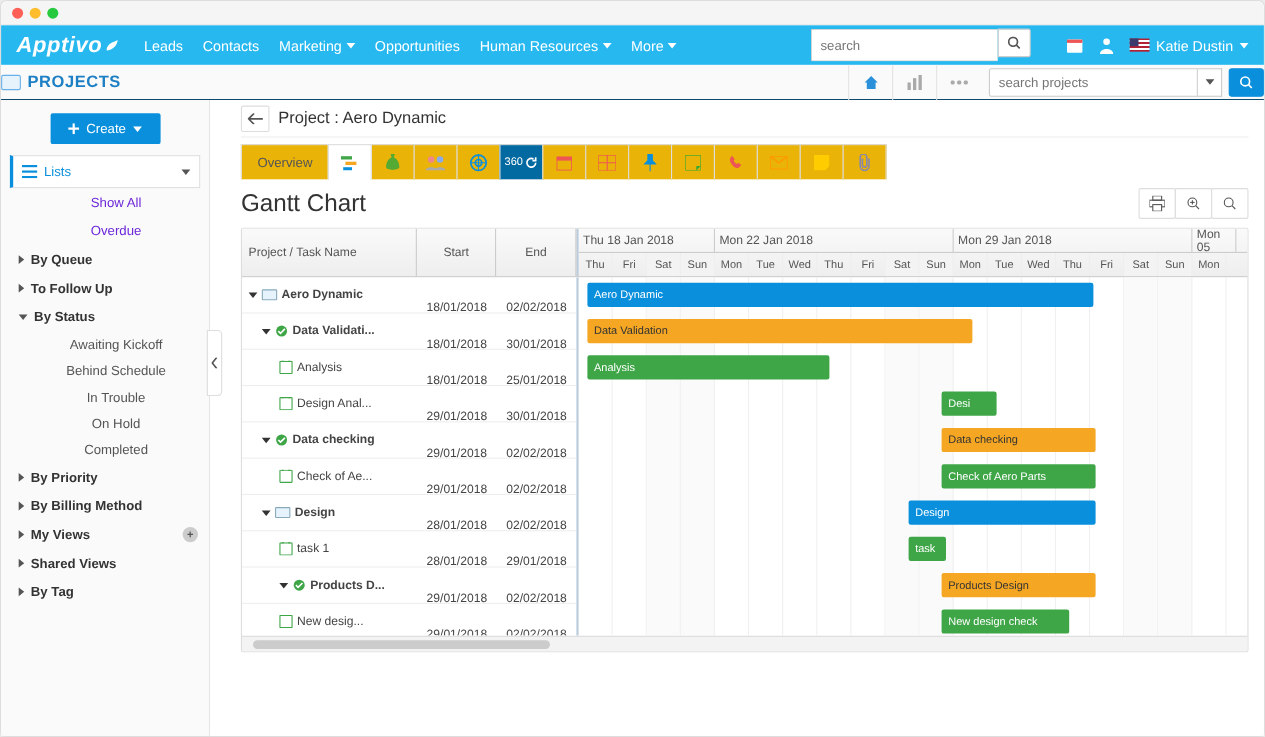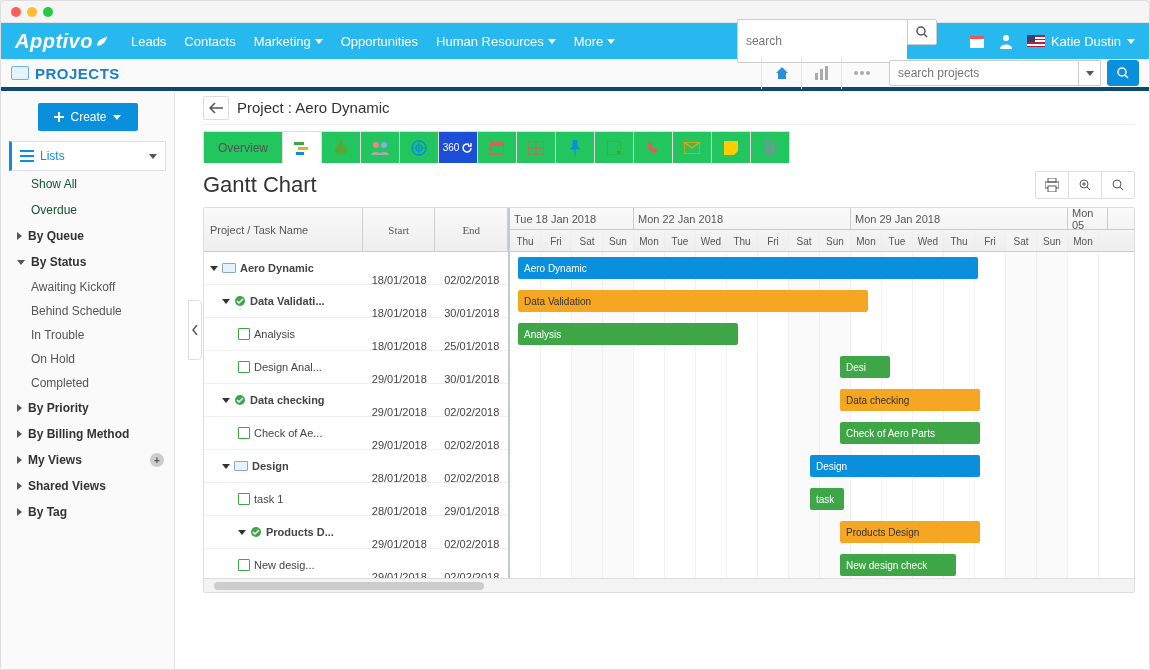--- a/index.html
+++ b/index.html
@@ -7,64 +7,64 @@
 .window-frame { width:1150px; height:670px; background:#fff; border:1px solid #ddd; border-radius:6px; box-shadow:0 2px 8px rgba(0,0,0,.1); }
 .titlebar { height:22px; background:#f5f5f5; border-bottom:1px solid #e3e3e3; display:flex; align-items:center; padding-left:10px; gap:6px; border-radius:6px 6px 0 0;}
 .tl-dot { width:10px; height:10px; border-radius:50%; }
 .tl-red{background:#ff5f56;} .tl-yellow{background:#ffbd2e;} .tl-green{background:#27c93f;}
 .topnav { height:36px; background:#28b8f0; display:flex; align-items:center; color:#fff; font-size:13px; padding:0 14px; gap:18px;}
 .topnav .brand { font-size:20px; font-style:italic; font-weight:bold; letter-spacing:.5px; display:flex; align-items:center; gap:2px; margin-right:4px;}
 .topnav .navitem { cursor:pointer; display:flex; align-items:center; gap:4px;}
 .caret-down { width:0; height:0; border-left:4px solid transparent; border-right:4px solid transparent; border-top:5px solid #fff; }
 .topnav .spacer { flex:1; }
 .search-global { display:flex; }
-.search-global input { width:170px; height:44px; border:1px solid #ccc; border-right:none; padding:0 8px; font-size:12px; border-radius:2px 0 0 2px; }
+.search-global input { width:170px; height:30px; border:1px solid #ccc; border-right:none; padding:0 8px; font-size:12px; border-radius:2px 0 0 2px; }
 .search-global .btn { width:30px; height:26px; background:#fff; border:1px solid #ccc; display:flex; align-items:center; justify-content:center; border-radius:0 2px 2px 0; cursor:pointer; color:#555;}
 .top-icons { display:flex; gap:14px; margin-left:14px; align-items:center; }
 .user-badge { display:flex; align-items:center; gap:6px; cursor:pointer;}
 .flag { width:18px; height:12px; background:linear-gradient(#b22234 0 15%, #fff 15% 30%, #b22234 30% 45%, #fff 45% 60%, #b22234 60% 75%, #fff 75% 90%, #b22234 90% 100%); position:relative; }
 .flag::before{content:"";position:absolute;left:0;top:0;width:8px;height:7px;background:#3c3b6e;}
-.subheader { height:32px; background:#fafafa; border-bottom:4px solid #0c4a6e; display:flex; align-items:center; padding:0 10px; }
+.subheader { height:32px; background:#fafafa; border-bottom:1px solid #0c4a6e; display:flex; align-items:center; padding:0 0; }
 .subheader .proj-icon { width:18px; height:14px; border:1px solid #6ab0e8; background:#e6f3fc; border-radius:2px; margin-right:6px;}
 .subheader .title { color:#1d7fc4; font-weight:bold; font-size:15px; letter-spacing:.5px; }
 .subheader .right { margin-left:auto; display:flex; align-items:center; gap:0; }
 .sq { width:40px; height:32px; border-left:1px solid #e3e3e3; display:flex; align-items:center; justify-content:center; cursor:pointer; color:#888; position:relative;}
 .sq.home{color:#2a90d9;}
 .sub-search input { width:190px; height:26px; border:1px solid #ccc; padding:0 8px; font-size:12px; border-radius:2px 0 0 2px; }
 .sub-search { display:flex; margin-left:8px;}
 .sub-search .dd { width:22px; height:26px; border:1px solid #ccc; border-left:none; display:flex; align-items:center; justify-content:center; background:#fff; cursor:pointer;}
 .sub-search .go { width:32px; height:26px; background:#0a8fdc; border:1px solid #0a8fdc; margin-left:6px; display:flex; align-items:center; justify-content:center; color:#fff; border-radius:3px; cursor:pointer;}
 .body { display:flex; height:calc(100% - 22px - 36px - 32px); }
-.sidebar { width:174px; background:#fafafa; border-right:1px solid #e5e5e5; padding:8px; font-size:12px; color:#555; overflow:hidden;}
+.sidebar { width:190px; background:#fafafa; border-right:1px solid #e5e5e5; padding:8px; font-size:12px; color:#555; overflow:hidden;text-align:center;}
 .create-btn { background:#0a8fdc; color:#fff; height:28px; width:100px; margin:4px auto 10px; display:flex; align-items:center; justify-content:center; gap:6px; font-size:12px; border-radius:2px; cursor:pointer;}
 .lists-tab { background:#fff; border:1px solid #e0e0e0; border-left:3px solid #0a8fdc; height:30px; display:flex; align-items:center; padding:0 8px; gap:6px; color:#0a8fdc; font-size:12px; position:relative;}
 .lists-tab .chev { margin-left:auto; }
-.side-item { padding:6px 2px 6px 22px; cursor:pointer; color:#14532d;}
+.side-item { padding:6px 2px 6px 22px; cursor:pointer; color:#6d28d9;}
 .side-group { padding:6px 2px 6px 8px; cursor:pointer; color:#333; font-weight:bold; display:flex; align-items:center; gap:6px;}
 .side-sub { padding:5px 2px 5px 22px; cursor:pointer; color:#555;}
 .chev-r { width:0; height:0; border-top:4px solid transparent; border-bottom:4px solid transparent; border-left:5px solid #555; }
 .chev-d { width:0; height:0; border-left:4px solid transparent; border-right:4px solid transparent; border-top:5px solid #555; }
 .collapse-handle { position:absolute; left:188px; top:300px; width:14px; height:60px; background:#fff; border:1px solid #ddd; border-radius:0 4px 4px 0; display:flex; align-items:center; justify-content:center; cursor:pointer; z-index:5;}
 .main { flex:1; padding:0 14px 10px 28px; overflow:hidden; position:relative; background:#fff;}
 .crumb { height:34px; display:flex; align-items:center; gap:8px; font-size:15px; color:#333; border-bottom:1px solid #eee;}
 .crumb .back { width:26px; height:24px; border:1px solid #ddd; display:flex; align-items:center; justify-content:center; cursor:pointer; border-radius:2px;}
 .tabstrip { height:32px; display:flex; margin-top:6px; }
-.tab { border:1px solid #ddd; border-bottom:none; padding:0 14px; display:flex; align-items:center; font-size:12px; color:#555; background:#22c55e; cursor:pointer; margin-right:-1px;}
+.tab { border:1px solid #ddd; border-bottom:none; padding:0 14px; display:flex; align-items:center; font-size:12px; color:#555; background:#eab308; cursor:pointer; margin-right:-1px;}
 .tabicon { width:40px; justify-content:center; padding:0;}
 .tab.active{ background:#fff; position:relative; }
-.tab.orng { background:#1d4ed8; color:#fff; }
+.tab.orng { background:#0369a1; color:#fff; }
 .page-title-row { display:flex; align-items:center; margin:8px 0; }
 .page-title-row h2 { font-size:22px; font-weight:normal; color:#333; }
 .toolbar-r { margin-left:auto; display:flex; }
 .toolbar-r .tb { width:34px; height:28px; border:1px solid #ddd; margin-left:-1px; display:flex; align-items:center; justify-content:center; cursor:pointer; color:#555; background:#fff; border-radius:2px;}
 .gantt { border:1px solid #ddd; height:386px; display:flex; flex-direction:column; border-radius:2px; }
 .g-head { display:flex; height:44px; background:linear-gradient(#fafafa,#eee); border-bottom:1px solid #ccc; font-size:11px; color:#555;}
 .g-left-head { display:flex; width:306px; border-right:2px solid #bcd; }
 .g-col-task { width:160px; border-right:1px solid #ccc; display:flex; align-items:center; padding-left:6px;}
-.g-col-date { width:73px; border-right:1px solid #ccc; display:flex; align-items:center; justify-content:center;font-family:Liberation Serif, serif;}
+.g-col-date { width:73px; border-right:1px solid #ccc; display:flex; align-items:center; justify-content:center;}
 .g-right-head { flex:1; overflow:hidden; }
 .week-row { height:22px; display:flex; border-bottom:1px solid #ccc;}
 .week-cell { border-right:1px solid #ccc; padding-left:4px; display:flex; align-items:center;}
 .day-row { height:22px; display:flex; }
 .day-cell { width:31px; border-right:1px solid #eee; text-align:center; font-size:10px; display:flex; align-items:center; justify-content:center;}
 .day-cell.wknd { background:#f3f3f3; }
 .g-body { flex:1; display:flex; overflow:hidden; position:relative;}
 .g-left { width:306px; border-right:2px solid #bcd; overflow-y:hidden;}
 .g-row { height:33px; border-bottom:1px solid #eee; display:flex; align-items:center; font-size:11px; color:#444;}
 .g-row .task-name { width:160px; padding-left:6px; display:flex; align-items:center; gap:4px; overflow:hidden; white-space:nowrap; text-overflow:ellipsis;}
@@ -211,20 +211,24 @@
         <span>Lists</span>
         <span class="chev chev-d"></span>
       </div>
       <div class="side-item">Show All</div>
       <div class="side-item">Overdue</div>
       <div class="side-group">
           <span class="chev-r"></span>
           <span>By Queue</span>
         </div>
       <div class="side-group">
+          <span class="chev-r"></span>
+          <span>To Follow Up</span>
+        </div>
+      <div class="side-group">
           <span class="chev-d"></span>
           <span>By Status</span>
         </div>
       <div class="side-sub">Awaiting Kickoff</div>
       <div class="side-sub">Behind Schedule</div>
       <div class="side-sub">In Trouble</div>
       <div class="side-sub">On Hold</div>
       <div class="side-sub">Completed</div>
       <div class="side-group">
           <span class="chev-r"></span>
@@ -378,21 +382,21 @@
 
       <div class="gantt">
         <div class="g-head">
           <div class="g-left-head">
             <div class="g-col-task">Project / Task Name</div>
             <div class="g-col-date">Start</div>
             <div class="g-col-date">End</div>
           </div>
           <div class="g-right-head">
             <div class="week-row" id="week-row">
-                <div class="week-cell" style="width: 124px;">Tue 18 Jan 2018</div>
+                <div class="week-cell" style="width: 124px;">Thu 18 Jan 2018</div>
                 <div class="week-cell" style="width: 217px;">Mon 22 Jan 2018</div>
                 <div class="week-cell" style="width: 217px;">Mon 29 Jan 2018</div>
                 <div class="week-cell" style="width: 40px;">Mon 05</div>
               </div>
             <div class="day-row" id="day-row">
                 <div class="day-cell">Thu</div>
                 <div class="day-cell">Fri</div>
                 <div class="day-cell wknd">Sat</div>
                 <div class="day-cell wknd">Sun</div>
                 <div class="day-cell">Mon</div>

